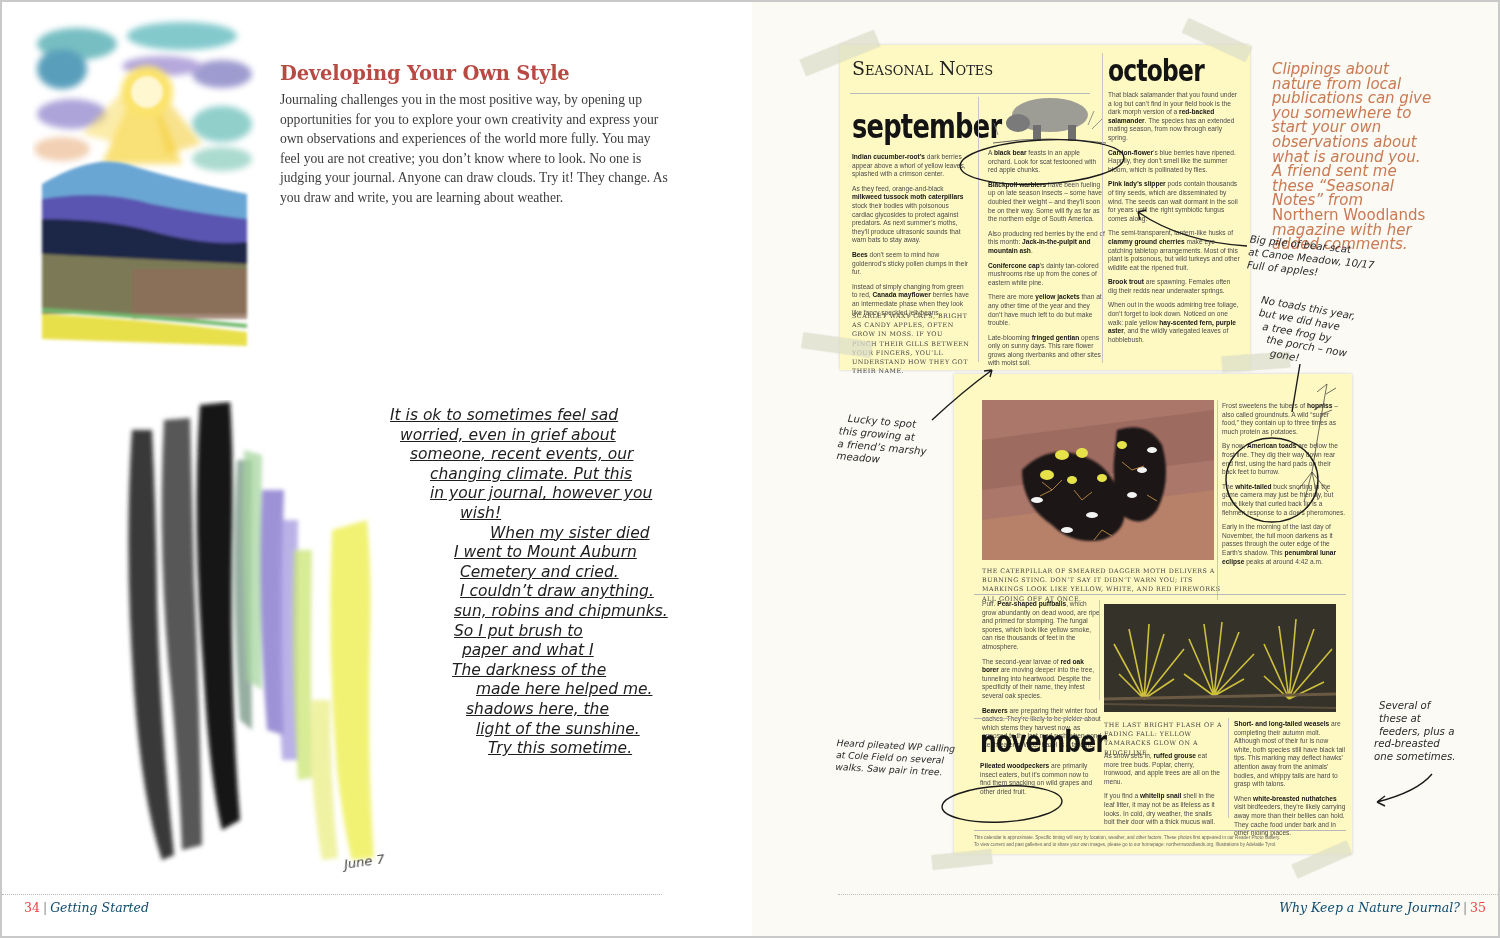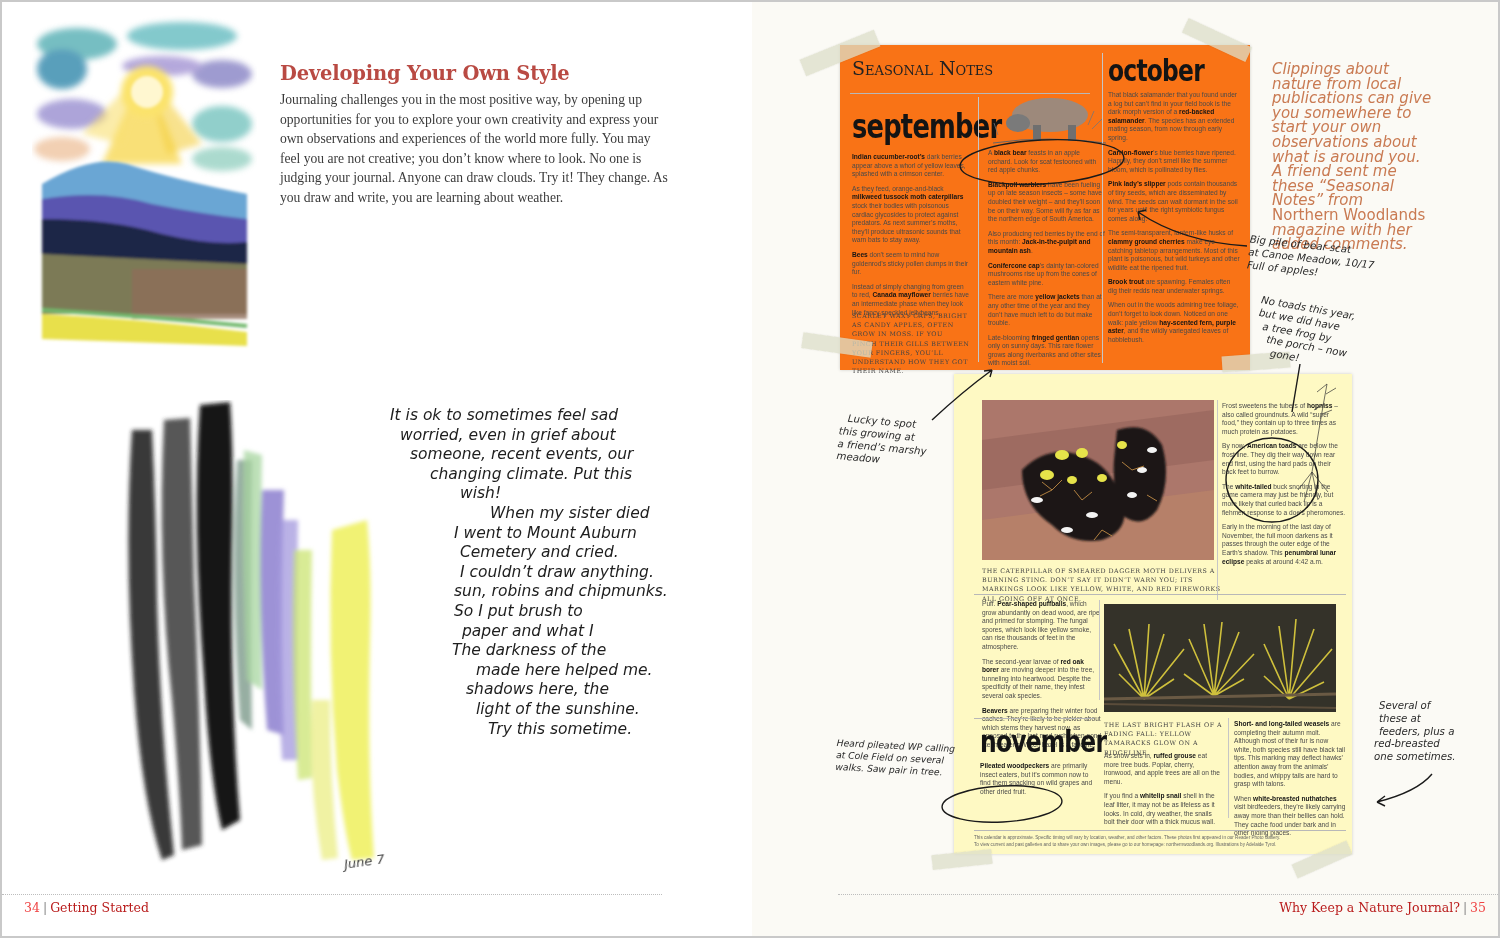--- a/index.html
+++ b/index.html
@@ -16,35 +16,35 @@
 
   .section-title { position: absolute; left: 278px; top: 60px; font-family: "DejaVu Serif", serif; font-weight: bold; font-size: 19.5px; color: #b94a43; letter-spacing: -0.2px; }
   .body-text { position: absolute; left: 278px; top: 88px; width: 388px; font-family: "Liberation Serif", serif; font-size: 13.6px; line-height: 19.6px; color: #3b3b3b; text-align: left; }
   .body-text p { margin: 0; }
   .body-text p.indent { text-indent: 24px; }
 
   .painting-abstract { position: absolute; left: 110px; top: 398px; width: 270px; height: 480px; }
   .painting-abstract svg { width: 100%; height: 100%; display: block; }
 
   .handwriting { position: absolute; font-family: "DejaVu Sans", sans-serif; font-style: italic; color: #1e1e1e; }
-  .hw-main { left: 388px; top: 404px; width: 290px; font-size: 15.5px; line-height: 19.6px; }
+  .hw-main { left: 388px; top: 404px; width: 290px; font-size: 15.5px; line-height: 19.6px; text-decoration: underline; }
   .hw-main .hl { display: block; white-space: nowrap; }
   .hw-date { left: 342px; top: 852px; font-size: 13px; color: #444; transform: rotate(-8deg); }
 
   .folio-rule { position: absolute; top: 892px; height: 0; border-top: 1px dotted #bdbdbd; }
   .folio { position: absolute; top: 898px; font-family: "DejaVu Serif", serif; font-size: 12.5px; color: #555; }
   .folio .num { color: #ef4444; }
   .folio .sep { color: #888; margin: 0 3px; }
-  .folio .chap { color: #b91c1c; }
+  .folio .chap { font-style: italic; color: #0c4a6e; }
 
   
   .caption-side { position: absolute; left: 520px; top: 60px; width: 160px; font-family: "DejaVu Sans", sans-serif; font-style: italic; font-size: 15px; line-height: 14.6px; color: #c97a52; }
   .caption-side .roman { font-style: normal; }
 
-  .clip { position: absolute; background: #f97316; box-shadow: 0 0 3px rgba(0,0,0,0.18); }
+  .clip { position: absolute; background: #fef9c3; box-shadow: 0 0 3px rgba(0,0,0,0.18); }
   .clip-top { left: 88px; top: 43px; width: 410px; height: 325px; }
   .clip-bottom { left: 202px; top: 372px; width: 398px; height: 480px; background: #fef9c3; }
 
   .tape { position: absolute; background: rgba(220,222,200,0.75); box-shadow: 0 0 2px rgba(0,0,0,0.08); }
 
   .mag-title { position: absolute; font-family: "DejaVu Serif", serif; font-variant: small-caps; color: #222; }
   .mag-month { position: absolute; font-family: "DejaVu Sans", sans-serif; font-weight: bold; color: #141414; letter-spacing: -1px; transform: scaleX(0.78); transform-origin: left top; }
   .mag-col { position: absolute; font-family: "Liberation Sans", sans-serif; font-size: 6.6px; line-height: 8.6px; color: #4a4a4a; }
   .mag-col p { margin-bottom: 6px; }
   .mag-col b { color: #151515; }
@@ -134,20 +134,21 @@
           <path d="M200 300 Q196 380 210 460 L226 458 Q218 380 218 300 Z" fill="#e6ea66" opacity="0.6"></path>
         </g>
       </svg>
     </div>
 
     <div class="handwriting hw-main">
       <span class="hl" style="padding-left:0px">It is ok to sometimes feel sad</span>
       <span class="hl" style="padding-left:10px">worried, even in grief about</span>
       <span class="hl" style="padding-left:20px">someone, recent events, our</span>
       <span class="hl" style="padding-left:40px">changing climate. Put this</span>
+      <span class="hl" style="padding-left:40px">in your journal, however you</span>
       <span class="hl" style="padding-left:70px">wish!</span>
       <span class="hl" style="padding-left:100px">When my sister died</span>
       <span class="hl" style="padding-left:64px">I went to Mount Auburn</span>
       <span class="hl" style="padding-left:70px">Cemetery and cried.</span>
       <span class="hl" style="padding-left:70px">I couldn’t draw anything.</span>
       <span class="hl" style="padding-left:64px">sun, robins and chipmunks.</span>
       <span class="hl" style="padding-left:64px">So I put brush to</span>
       <span class="hl" style="padding-left:72px">paper and what I</span>
       <span class="hl" style="padding-left:62px">The darkness of the</span>
       <span class="hl" style="padding-left:86px">made here helped me.</span>

